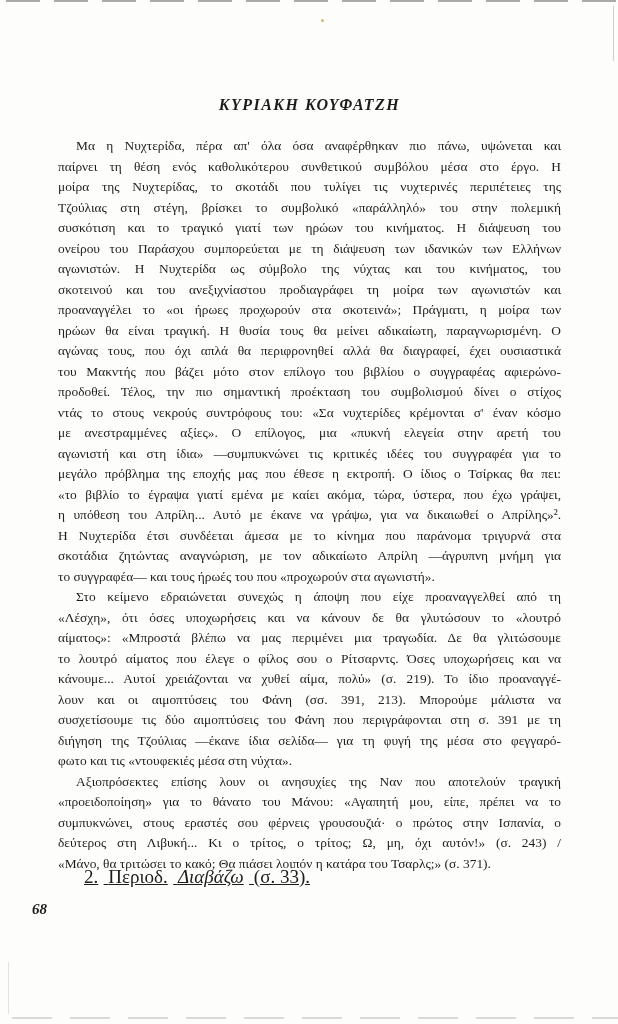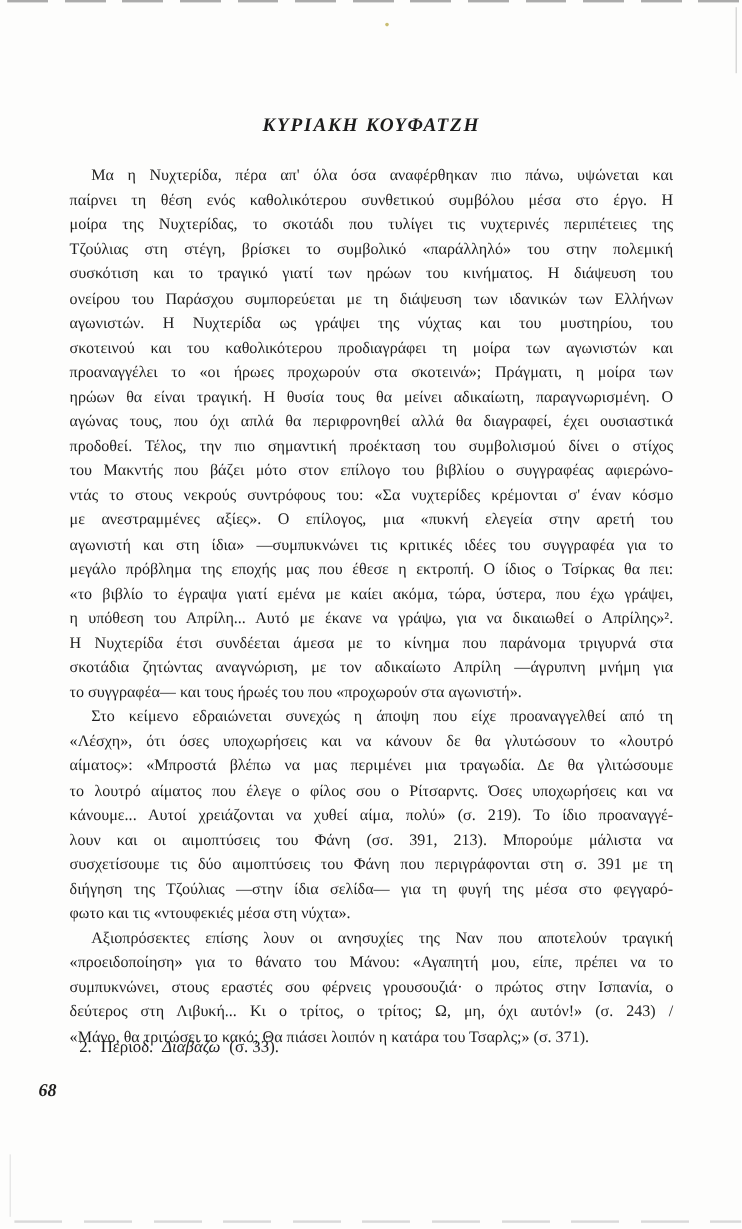--- a/index.html
+++ b/index.html
@@ -42,22 +42,23 @@
     font-size: 13.4px; line-height: 20.5px; margin-top: 11px;
   }
   .paragraph { margin: 0; }
   .line {
     text-align: justify;
     text-align-last: justify;
   }
   .line.last { text-align-last: left; }
   .line.indent { text-indent: 18px; }
   .footnote {
-    position: absolute; top: 866px; left: 66px;
-    font-size: 14px;
+    position: absolute; top: 866px; left: 84px;
+    font-size: 19px;
+    text-decoration: underline;
   }
   .footnote > span:not(:last-child) { margin-right: 0.28em; }
   .footnote .italic { font-style: italic; }
   .page-number {
     position: absolute; top: 901px; left: 32px;
     font-size: 15px; font-weight: bold; font-style: italic;
   }
 </style>
 </head>
 <body>
@@ -71,46 +72,46 @@
   <div class="running-head">ΚΥΡΙΑΚΗ ΚΟΥΦΑΤΖΗ</div>
 
   <div class="body-text">
       <div class="paragraph">
         <div class="line indent">Μα η Νυχτερίδα, πέρα απ' όλα όσα αναφέρθηκαν πιο πάνω, υψώνεται και</div>
         <div class="line">παίρνει τη θέση ενός καθολικότερου συνθετικού συμβόλου μέσα στο έργο. Η</div>
         <div class="line">μοίρα της Νυχτερίδας, το σκοτάδι που τυλίγει τις νυχτερινές περιπέτειες της</div>
         <div class="line">Τζούλιας στη στέγη, βρίσκει το συμβολικό «παράλληλό» του στην πολεμική</div>
         <div class="line">συσκότιση και το τραγικό γιατί των ηρώων του κινήματος. Η διάψευση του</div>
         <div class="line">ονείρου του Παράσχου συμπορεύεται με τη διάψευση των ιδανικών των Ελλήνων</div>
-        <div class="line">αγωνιστών. Η Νυχτερίδα ως γράψει της νύχτας και του μυστηρίου, του</div>
-        <div class="line">σκοτεινού και του καθολικότερου προδιαγράφει τη μοίρα των αγωνιστών και</div>
+        <div class="line">αγωνιστών. Η Νυχτερίδα ως σύμβολο της νύχτας και του κινήματος, του</div>
+        <div class="line">σκοτεινού και του ανεξιχνίαστου προδιαγράφει τη μοίρα των αγωνιστών και</div>
         <div class="line">προαναγγέλει το «οι ήρωες προχωρούν στα σκοτεινά»; Πράγματι, η μοίρα των</div>
         <div class="line">ηρώων θα είναι τραγική. Η θυσία τους θα μείνει αδικαίωτη, παραγνωρισμένη. Ο</div>
         <div class="line">αγώνας τους, που όχι απλά θα περιφρονηθεί αλλά θα διαγραφεί, έχει ουσιαστικά</div>
+        <div class="line">του Μακντής που βάζει μότο στον επίλογο του βιβλίου ο συγγραφέας αφιερώνο-</div>
         <div class="line">προδοθεί. Τέλος, την πιο σημαντική προέκταση του συμβολισμού δίνει ο στίχος</div>
-        <div class="line">του Μακντής που βάζει μότο στον επίλογο του βιβλίου ο συγγραφέας αφιερώνο-</div>
         <div class="line">ντάς το στους νεκρούς συντρόφους του: «Σα νυχτερίδες κρέμονται σ' έναν κόσμο</div>
         <div class="line">με ανεστραμμένες αξίες». Ο επίλογος, μια «πυκνή ελεγεία στην αρετή του</div>
         <div class="line">αγωνιστή και στη ίδια» —συμπυκνώνει τις κριτικές ιδέες του συγγραφέα για το</div>
         <div class="line">μεγάλο πρόβλημα της εποχής μας που έθεσε η εκτροπή. Ο ίδιος ο Τσίρκας θα πει:</div>
         <div class="line">«το βιβλίο το έγραψα γιατί εμένα με καίει ακόμα, τώρα, ύστερα, που έχω γράψει,</div>
         <div class="line">η υπόθεση του Απρίλη... Αυτό με έκανε να γράψω, για να δικαιωθεί ο Απρίλης»².</div>
         <div class="line">Η Νυχτερίδα έτσι συνδέεται άμεσα με το κίνημα που παράνομα τριγυρνά στα</div>
         <div class="line">σκοτάδια ζητώντας αναγνώριση, με τον αδικαίωτο Απρίλη —άγρυπνη μνήμη για</div>
         <div class="line last">το συγγραφέα— και τους ήρωές του που «προχωρούν στα αγωνιστή».</div>
       </div>
       <div class="paragraph">
         <div class="line indent">Στο κείμενο εδραιώνεται συνεχώς η άποψη που είχε προαναγγελθεί από τη</div>
         <div class="line">«Λέσχη», ότι όσες υποχωρήσεις και να κάνουν δε θα γλυτώσουν το «λουτρό</div>
         <div class="line">αίματος»: «Μπροστά βλέπω να μας περιμένει μια τραγωδία. Δε θα γλιτώσουμε</div>
         <div class="line">το λουτρό αίματος που έλεγε ο φίλος σου ο Ρίτσαρντς. Όσες υποχωρήσεις και να</div>
         <div class="line">κάνουμε... Αυτοί χρειάζονται να χυθεί αίμα, πολύ» (σ. 219). Το ίδιο προαναγγέ-</div>
         <div class="line">λουν και οι αιμοπτύσεις του Φάνη (σσ. 391, 213). Μπορούμε μάλιστα να</div>
         <div class="line">συσχετίσουμε τις δύο αιμοπτύσεις του Φάνη που περιγράφονται στη σ. 391 με τη</div>
-        <div class="line">διήγηση της Τζούλιας —στην ίδια σελίδα— για τη φυγή της μέσα στο φεγγαρό-</div>
+        <div class="line">διήγηση της Τζούλιας —έκανε ίδια σελίδα— για τη φυγή της μέσα στο φεγγαρό-</div>
         <div class="line last">φωτο και τις «ντουφεκιές μέσα στη νύχτα».</div>
       </div>
       <div class="paragraph">
         <div class="line indent">Αξιοπρόσεκτες επίσης λουν οι ανησυχίες της Ναν που αποτελούν τραγική</div>
         <div class="line">«προειδοποίηση» για το θάνατο του Μάνου: «Αγαπητή μου, είπε, πρέπει να το</div>
         <div class="line">συμπυκνώνει, στους εραστές σου φέρνεις γρουσουζιά· ο πρώτος στην Ισπανία, ο</div>
         <div class="line">δεύτερος στη Λιβυκή... Κι ο τρίτος, ο τρίτος; Ω, μη, όχι αυτόν!» (σ. 243) /</div>
         <div class="line last">«Μάνο, θα τριτώσει το κακό; Θα πιάσει λοιπόν η κατάρα του Τσαρλς;» (σ. 371).</div>
       </div>
     </div>

